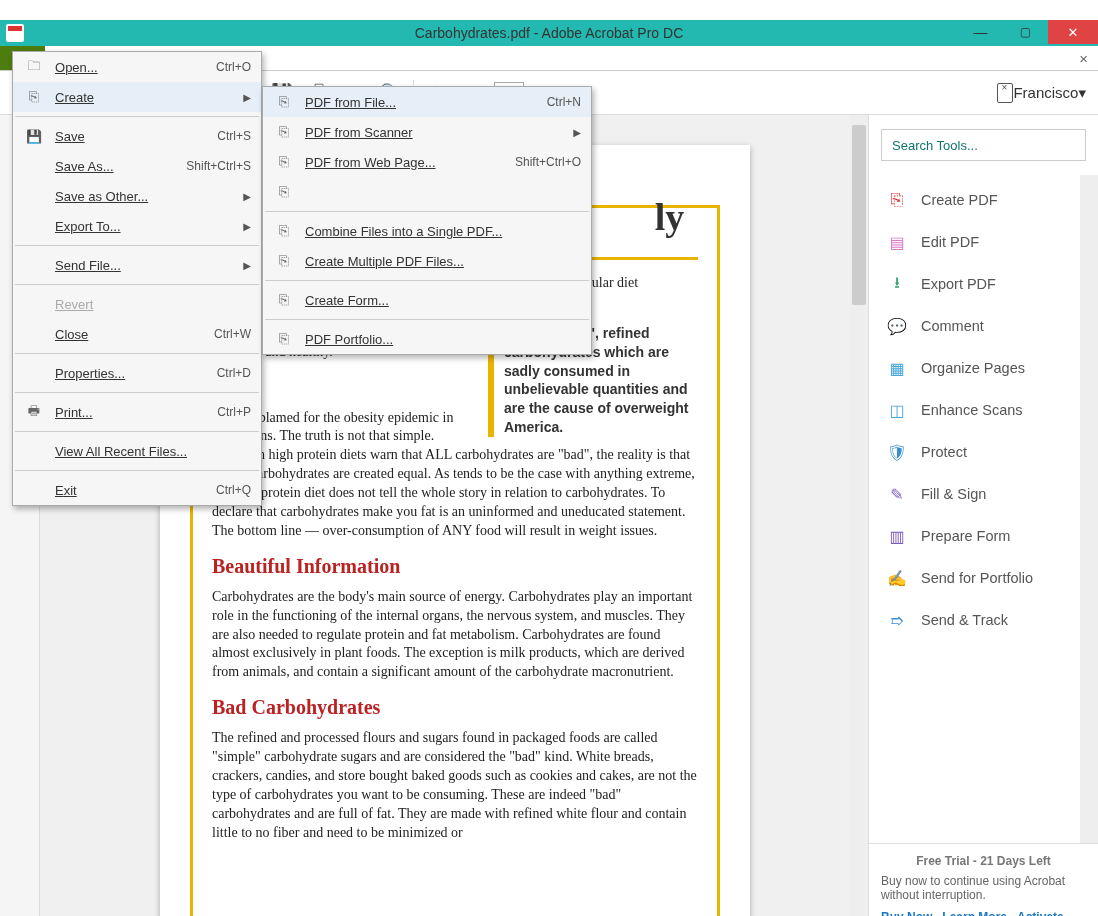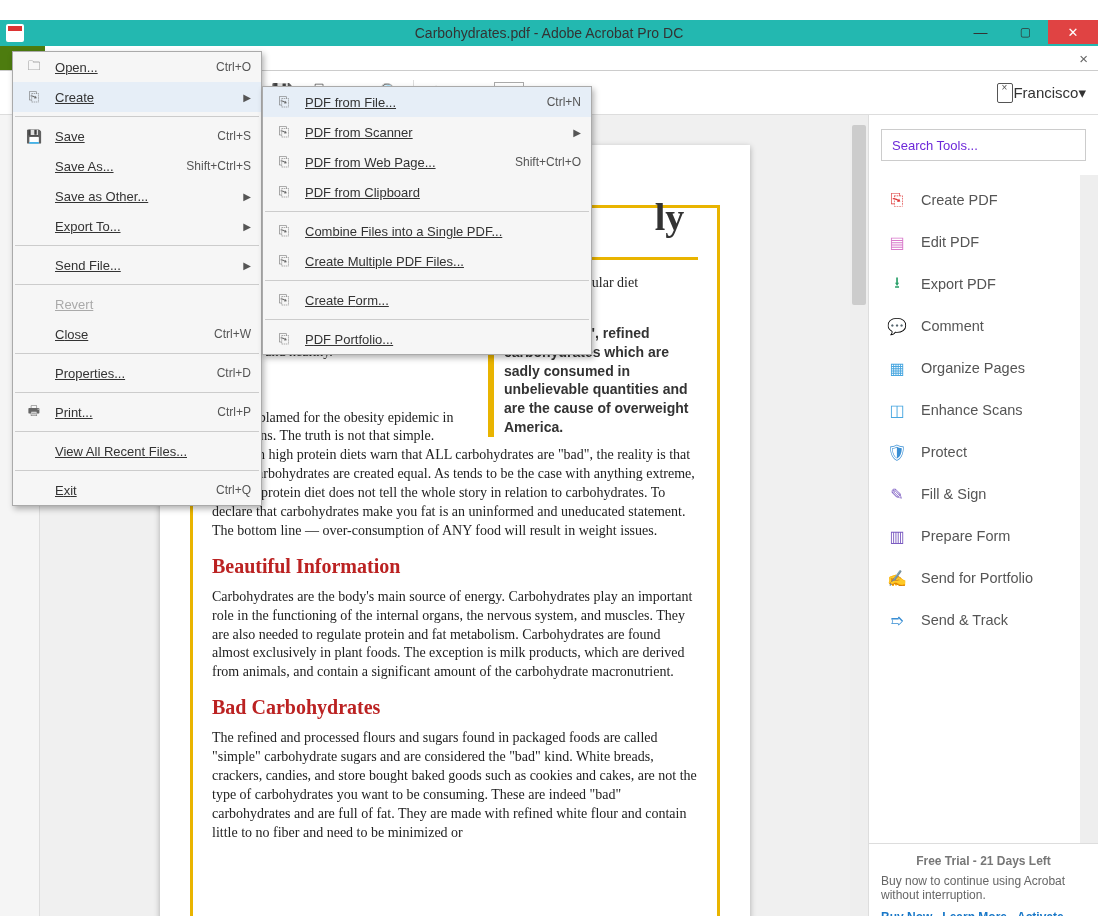--- a/index.html
+++ b/index.html
@@ -44,21 +44,21 @@
 .page-border { position: absolute; left: 30px; right: 30px; top: 60px; bottom: 20px; border: 3px solid #e9b400; }
 .page h1 { font-family: "Times New Roman", serif; font-size: 38px; font-weight: bold; margin-bottom: 18px; padding-left: 6px; }
 .page .intro-box { border-bottom: 3px solid #e9b400; padding-bottom: 0; margin-bottom: 14px; }
 .page p { font-family: "Times New Roman", serif; font-size: 14px; line-height: 1.35; margin-bottom: 12px; color: #222; }
 .page h2 { font-family: Georgia, serif; font-size: 20px; color: #b22; font-weight: bold; margin: 14px 0 10px; }
 .callout { float: right; width: 210px; margin: 0 0 8px 14px; border-left: 6px solid #e9b400; padding-left: 10px; font-family: Arial, sans-serif; font-weight: bold; font-size: 14px; line-height: 1.35; }
 .page-inner { position: relative; padding: 14px 12px; }
 
 
 .right-panel { width: 230px; border-left: 1px solid #ddd; background: #fff; display: flex; flex-direction: column; }
-.search-tools { margin: 14px 12px; height: 32px; border: 1px solid #ccc; padding: 0 10px; display: flex; align-items: center; color: #6d28d9; font-size: 13px; }
+.search-tools { margin: 14px 12px; height: 32px; border: 1px solid #ccc; padding: 0 10px; display: flex; align-items: center; color: #0f766e; font-size: 13px; }
 .tool-list { flex: 1; overflow: auto; padding: 4px 0; }
 .tool-item { display: flex; align-items: center; gap: 14px; padding: 11px 18px; font-size: 14.5px; color: #555; }
 .tool-icon { width: 20px; height: 20px; display: inline-flex; align-items: center; justify-content: center; font-size: 16px; }
 .trial { border-top: 1px solid #ddd; padding: 10px 12px 12px; font-size: 12px; color: #666; }
 .trial .headline { text-align: center; font-weight: bold; color: #777; margin-bottom: 6px; font-size: 12px; }
 .trial .links { display: flex; gap: 10px; margin-top: 8px; font-weight: bold; }
 .trial .links span { color: #1978c8; }
 .rp-scroll { width: 18px; background: #eee; position: relative; }
 .rp-row { display: flex; flex: 1; min-height: 0; }
 
@@ -293,21 +293,20 @@
       <span class="dd-label">PDF from <u>S</u>canner</span>
       <span class="dd-arrow">▶</span>
     </div>
     <div class="dd-item">
       <span class="dd-icon">⎘</span>
       <span class="dd-label">PDF from <u>W</u>eb Page...</span>
       <span class="dd-shortcut">Shift+Ctrl+O</span>
     </div>
     <div class="dd-item">
       <span class="dd-icon">⎘</span>
-      <span class="dd-label">PDF from <u>C</u>lipboard</span>
     </div>
     <div class="dd-sep"></div>
     <div class="dd-item">
       <span class="dd-icon">⎘</span>
       <span class="dd-label">Combine Files into a Single PDF...</span>
     </div>
     <div class="dd-item">
       <span class="dd-icon">⎘</span>
       <span class="dd-label">Create Multiple PDF Files...</span>
     </div>

